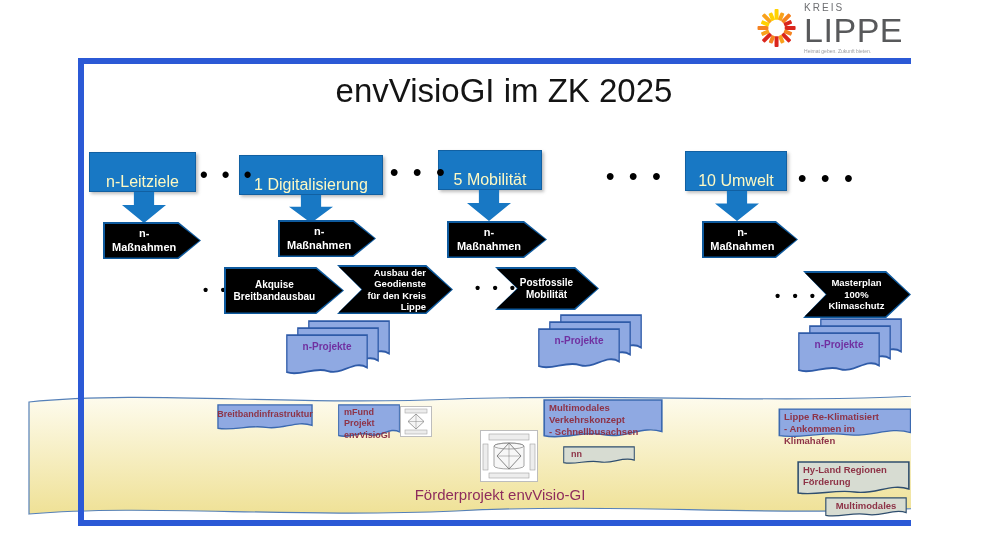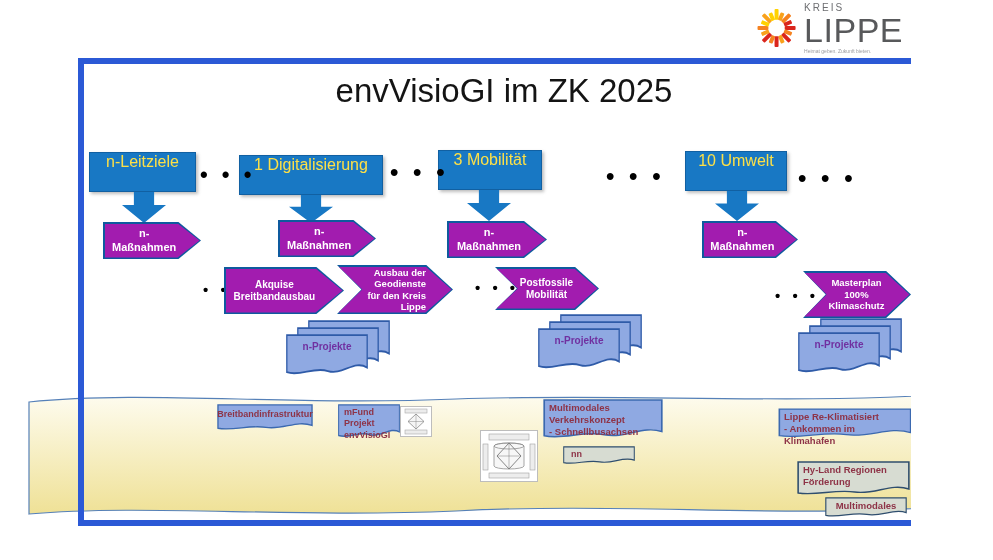--- a/index.html
+++ b/index.html
@@ -8,33 +8,33 @@
   .abs{position:absolute;}
 
   
   .frame{position:absolute;left:78px;top:58px;width:852px;height:468px;
          border:6px solid #2B59D6;box-sizing:border-box;z-index:6;pointer-events:none;}
 
   .title{position:absolute;left:78px;top:72px;width:852px;text-align:center;
          font-size:33px;color:#141414;z-index:4;}
 
   
-  .goalbox{position:absolute;background:#1878C4;border:1px solid #1160A2;color:#fde047;
-           display:flex;align-items:flex-start;justify-content:center;font-size:16px;
+  .goalbox{position:absolute;background:#1878C4;border:1px solid #1160A2;color:#fef9c3;
+           display:flex;align-items:flex-end;justify-content:center;font-size:16px;
            box-shadow:2px 2px 3px rgba(110,110,110,.45);z-index:3;box-sizing:border-box;}
 
   .downarrow{position:absolute;background:#1878C4;z-index:3;
              clip-path:polygon(27% 0,73% 0,73% 42%,100% 42%,50% 100%,0 42%,27% 42%);}
 
   .dots{position:absolute;color:#000;font-weight:bold;letter-spacing:4px;z-index:3;line-height:1;}
 
   
   .pshape{position:absolute;z-index:3;}
   .pshape .outer{position:absolute;inset:0;background:#0E5A9E;}
-  .pshape .inner{position:absolute;inset:1.5px;background:#a21caf;display:flex;
+  .pshape .inner{position:absolute;inset:1.5px;background:#000000;display:flex;
                  align-items:center;justify-content:center;text-align:center;
                  color:#fff;font-weight:bold;line-height:1.2;}
   .pent{clip-path:polygon(0 0,77% 0,100% 50%,77% 100%,0 100%);}
   .chev{clip-path:polygon(0 0,77% 0,100% 50%,77% 100%,0 100%,21% 50%);}
   .pent-pad{padding:0 20% 0 4%;}
   .chev-pad{padding:0 22% 0 21%;}
 
   
   .doc{position:absolute;}
   .doc svg{position:absolute;left:0;top:0;width:100%;height:100%;display:block;}
@@ -105,21 +105,21 @@
 
   <div class="title">envVisioGI im ZK 2025</div>
 
   <div class="goalbox" style="left:89px;top:152px;width:107px;height:40px;">
       <span>n-Leitziele</span>
     </div>
   <div class="goalbox" style="left:239px;top:155px;width:144px;height:40px;">
       <span>1 Digitalisierung</span>
     </div>
   <div class="goalbox" style="left:438px;top:150px;width:104px;height:40px;">
-      <span>3 Mobilität</span>
+      <span>5 Mobilität</span>
     </div>
   <div class="goalbox" style="left:685px;top:151px;width:102px;height:40px;">
       <span>10 Umwelt</span>
     </div>
 
   <div class="dots" style="left:200px;top:164px;font-size:22px;">• • •</div>
   <div class="dots" style="left:390px;top:160px;font-size:24px;">• • •</div>
   <div class="dots" style="left:606px;top:164px;font-size:24px;">• • •</div>
   <div class="dots" style="left:798px;top:166px;font-size:24px;">• • •</div>
 
@@ -287,14 +287,15 @@
       <rect x="2" y="13" width="5" height="26" fill="#EDEDED" stroke="#A0A0A0" stroke-width="0.6"></rect>
       <rect x="49" y="13" width="5" height="26" fill="#EDEDED" stroke="#A0A0A0" stroke-width="0.6"></rect>
       <path d="M13,15 a15,3 0 0 1 30,0 v20 a15,3 0 0 1 -30,0 Z" fill="#F7F7F7" stroke="#909090" stroke-width="0.8"></path>
       <ellipse cx="28" cy="15" rx="15" ry="3" fill="none" stroke="#909090" stroke-width="0.8"></ellipse>
       <polygon points="28,12 40,25 28,38 16,25" fill="none" stroke="#787878" stroke-width="0.9"></polygon>
       <line x1="16" y1="25" x2="40" y2="25" stroke="#787878" stroke-width="0.5"></line>
       <line x1="28" y1="12" x2="28" y2="38" stroke="#787878" stroke-width="0.5"></line>
     </svg>
   </div>
 
+  <div class="footer-caption">Förderprojekt envVisio-GI</div>
 
 </div>
 
 </body></html>

